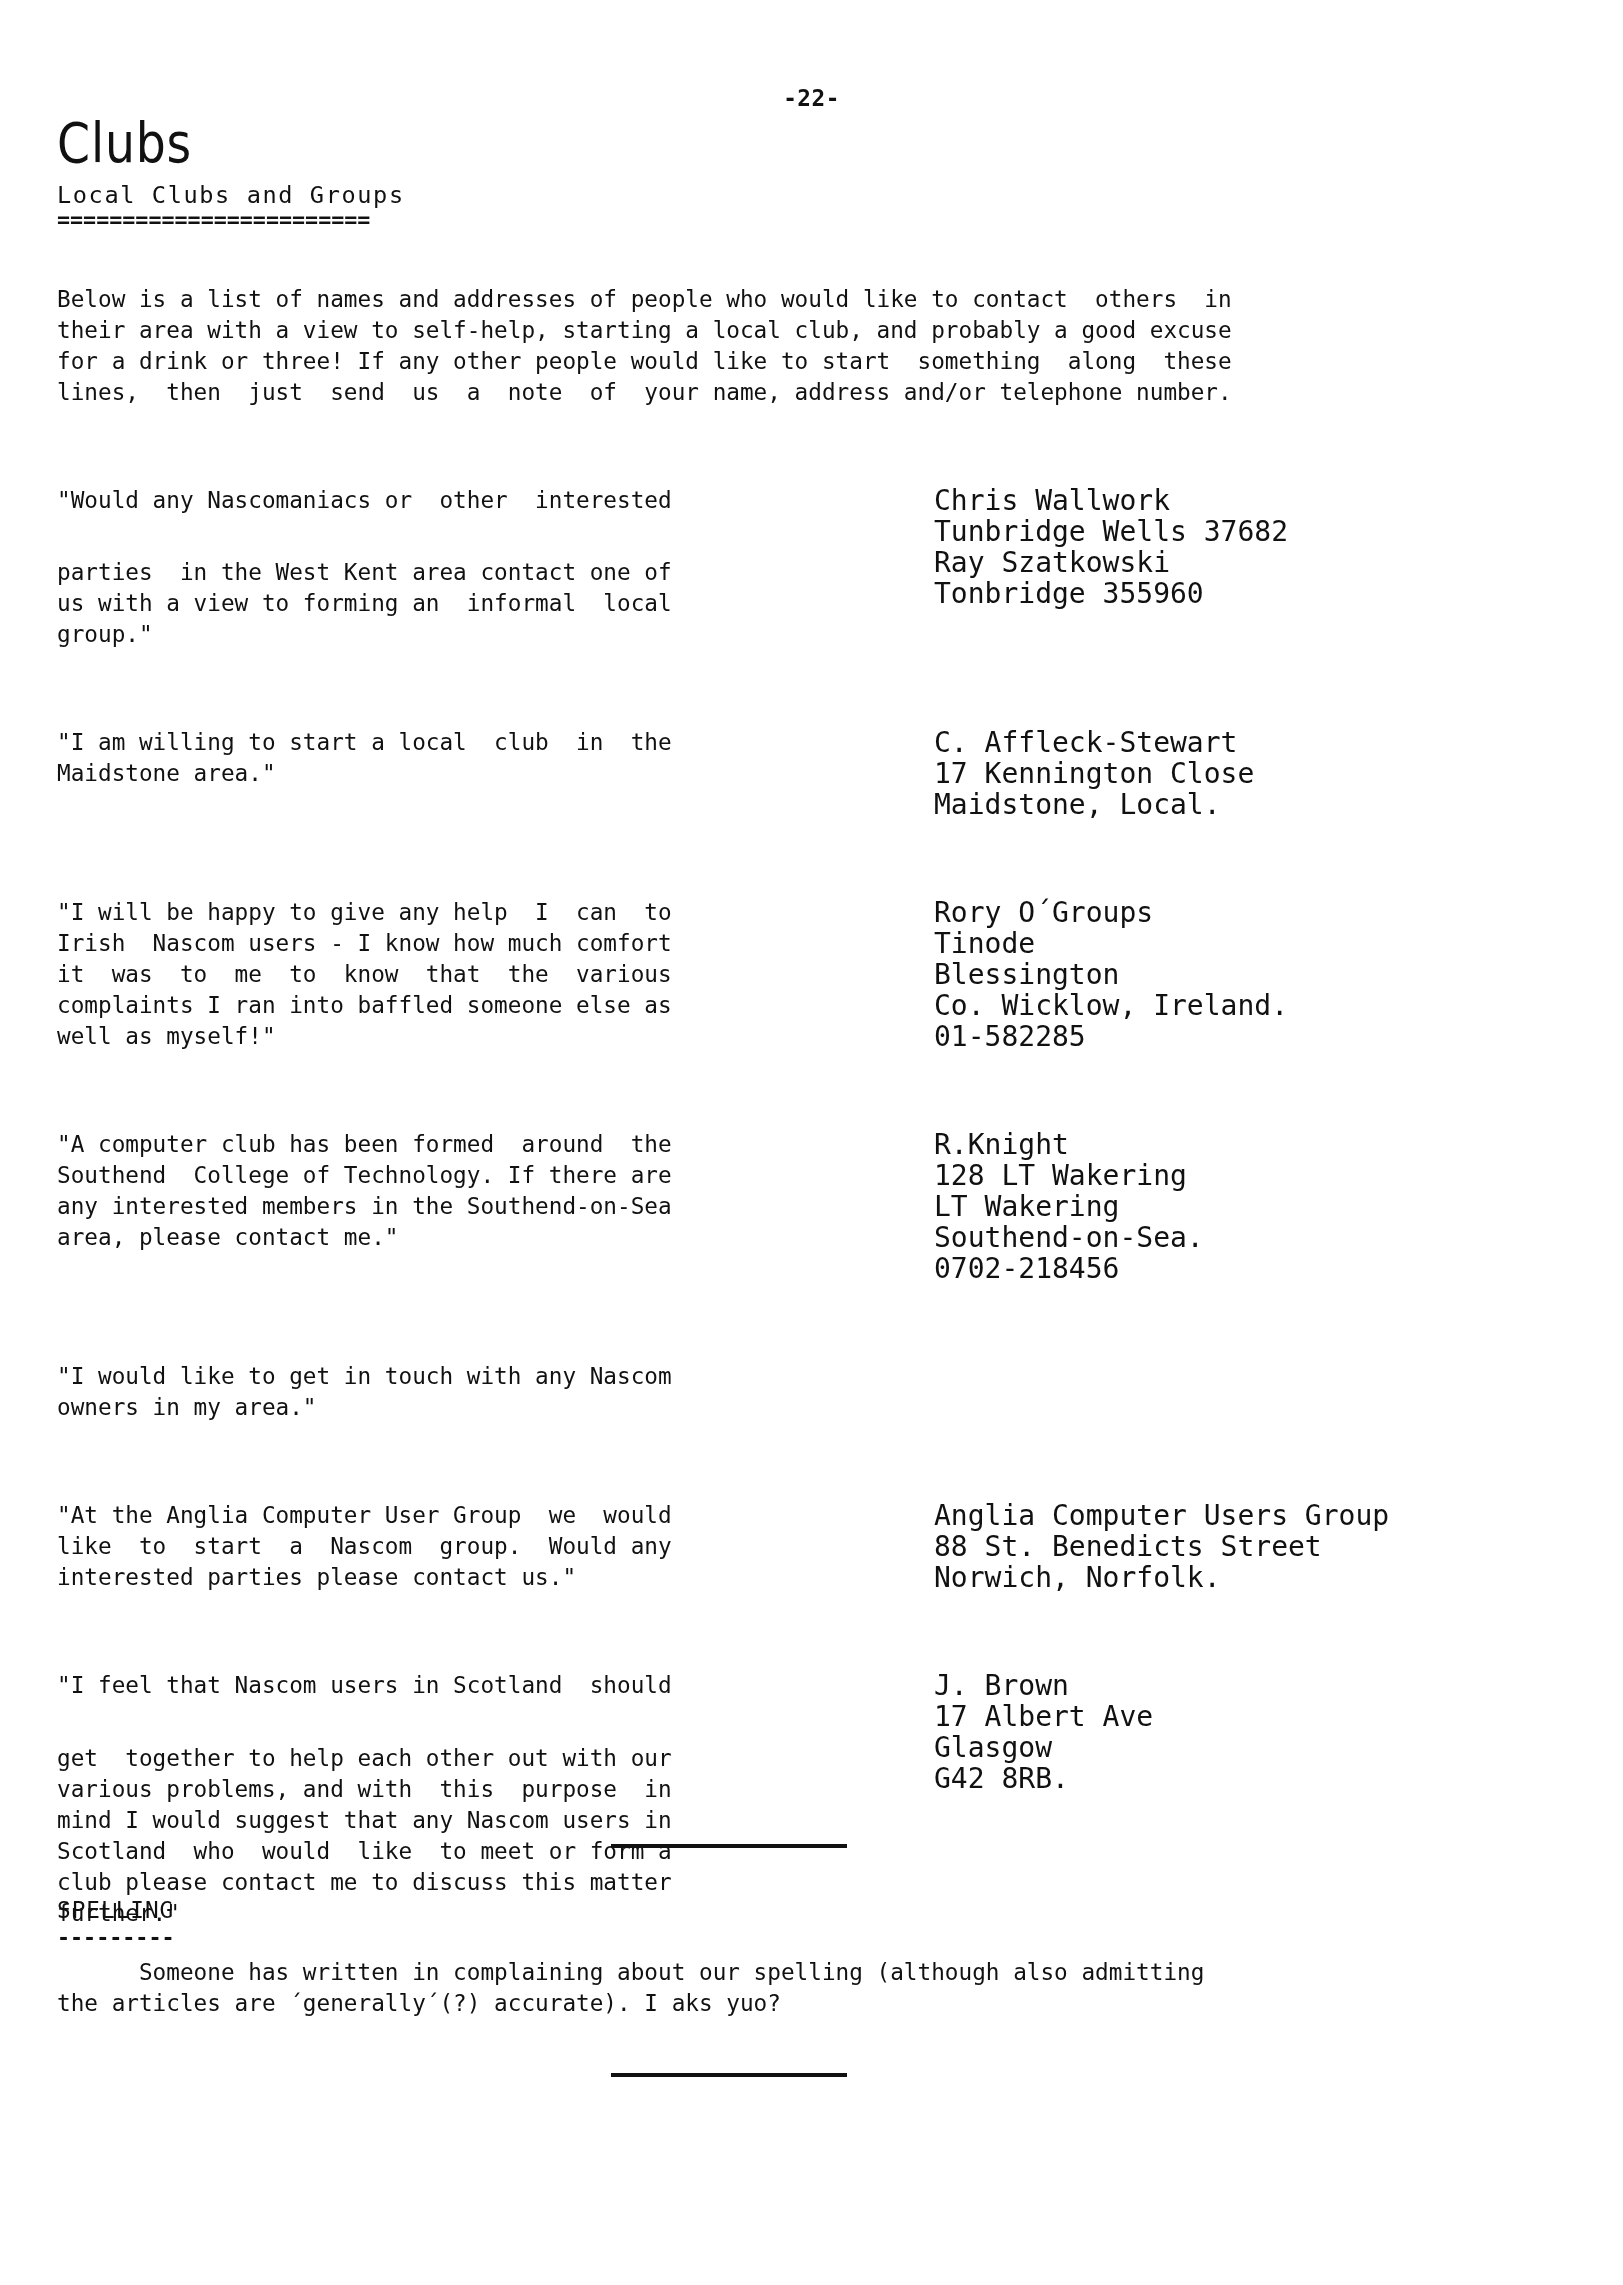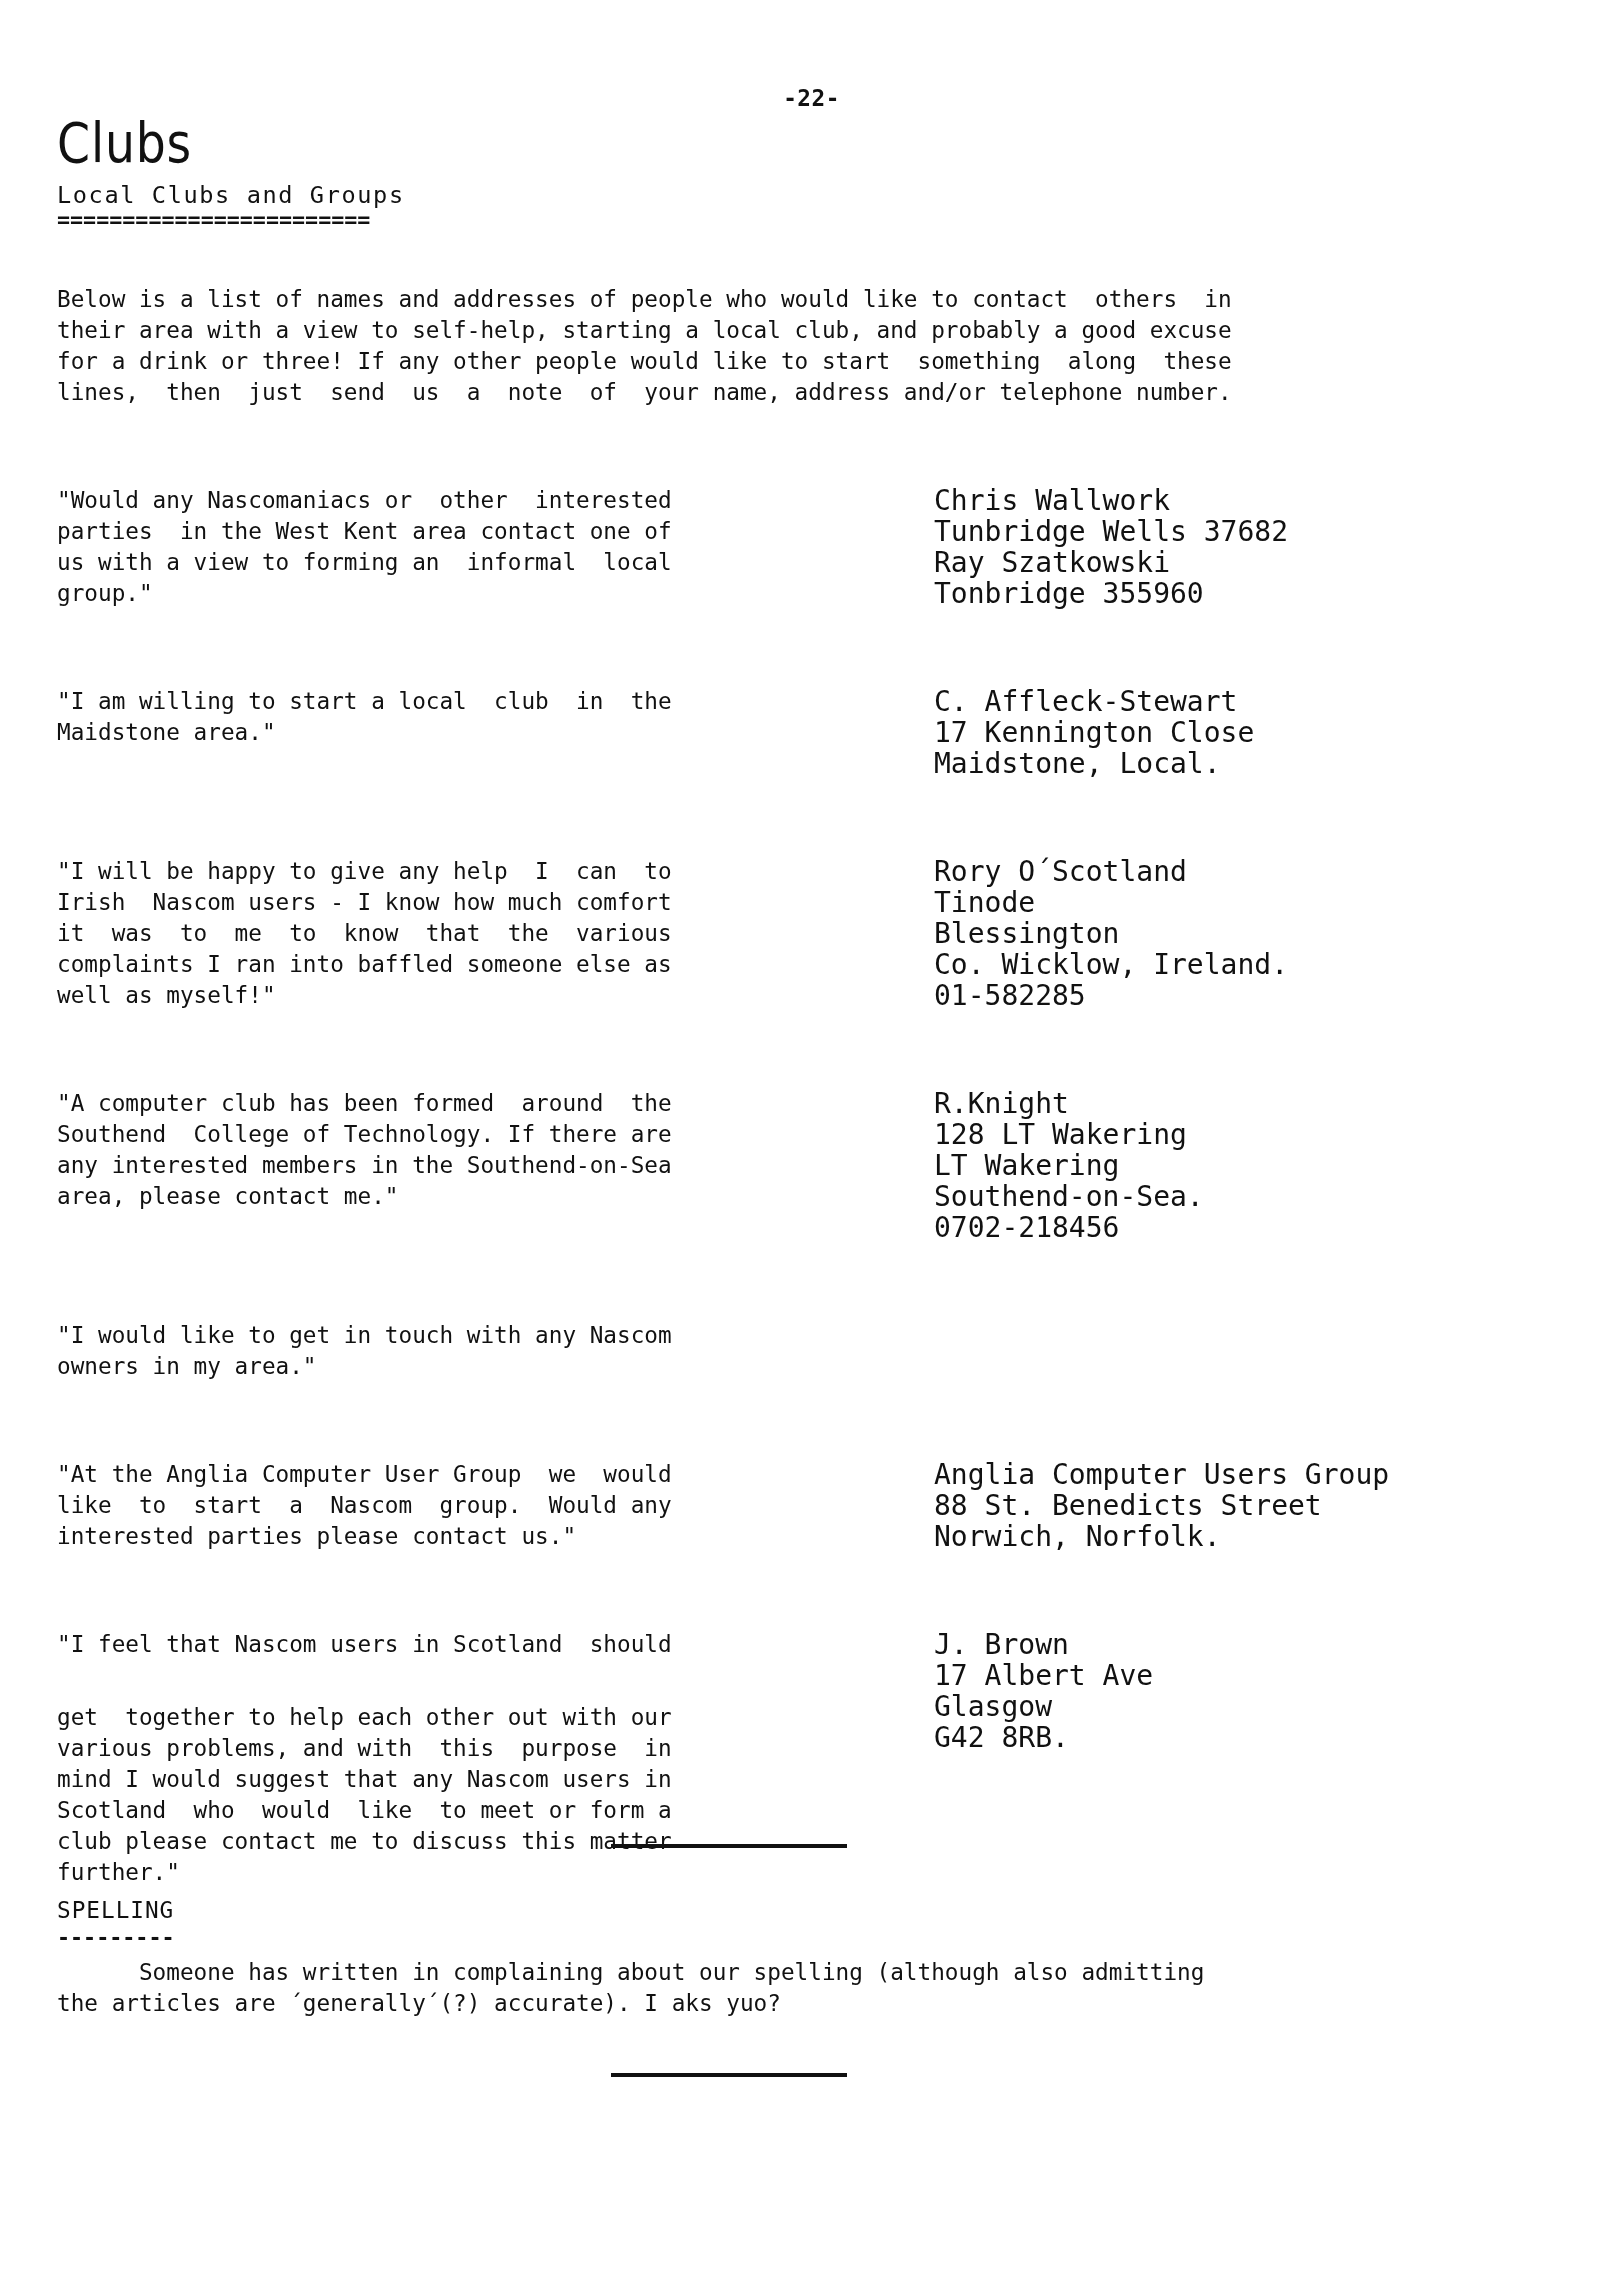--- a/index.html
+++ b/index.html
@@ -153,42 +153,42 @@
       <div class="ln">Below is a list of names and addresses of people who would like to contact  others  in</div>
       <div class="ln">their area with a view to self-help, starting a local club, and probably a good excuse</div>
       <div class="ln">for a drink or three! If any other people would like to start  something  along  these</div>
       <div class="ln">lines,  then  just  send  us  a  note  of  your name, address and/or telephone number.</div>
     </div>
 
   <div class="entries">
       <div class="entry" style="margin-bottom: 77px;">
         <div class="entry-quote">
           <div class="cline" style="white-space: pre;">"Would any Nascomaniacs or  other  interested</div>
-          <div class="cline" style="white-space: pre;">parties  in the West Kent area contact one of</div>
+          <div class="cline" style="white-space: pre; margin-top: 41px;">parties  in the West Kent area contact one of</div>
           <div class="cline" style="white-space: pre;">us with a view to forming an  informal  local</div>
           <div class="cline" style="white-space: pre;">group."</div>
         </div>
         <div class="entry-contact"><div class="cline">Chris Wallwork</div><div class="cline">Tunbridge Wells 37682</div><div class="cline">Ray Szatkowski</div><div class="cline">Tonbridge 355960</div></div>
       </div>
       <div class="entry" style="margin-bottom: 77px;">
         <div class="entry-quote">
           <div class="cline" style="white-space: pre;">"I am willing to start a local  club  in  the</div>
           <div class="cline" style="white-space: pre;">Maidstone area."</div>
         </div>
         <div class="entry-contact"><div class="cline">C. Affleck-Stewart</div><div class="cline">17 Kennington Close</div><div class="cline">Maidstone, Local.</div></div>
       </div>
       <div class="entry" style="margin-bottom: 77px;">
         <div class="entry-quote">
           <div class="cline" style="white-space: pre;">"I will be happy to give any help  I  can  to</div>
           <div class="cline" style="white-space: pre;">Irish  Nascom users - I know how much comfort</div>
           <div class="cline" style="white-space: pre;">it  was  to  me  to  know  that  the  various</div>
           <div class="cline" style="white-space: pre;">complaints I ran into baffled someone else as</div>
           <div class="cline" style="white-space: pre;">well as myself!"</div>
         </div>
-        <div class="entry-contact"><div class="cline">Rory O´Scotland</div><div class="cline">Tinode</div><div class="cline">Blessington</div><div class="cline">Co. Wicklow, Ireland.</div><div class="cline">01-582285</div></div>
+        <div class="entry-contact"><div class="cline">Rory O´Groups</div><div class="cline">Tinode</div><div class="cline">Blessington</div><div class="cline">Co. Wicklow, Ireland.</div><div class="cline">01-582285</div></div>
       </div>
       <div class="entry" style="margin-bottom: 77px;">
         <div class="entry-quote">
           <div class="cline" style="white-space: pre;">"A computer club has been formed  around  the</div>
           <div class="cline" style="white-space: pre;">Southend  College of Technology. If there are</div>
           <div class="cline" style="white-space: pre;">any interested members in the Southend-on-Sea</div>
           <div class="cline" style="white-space: pre;">area, please contact me."</div>
         </div>
         <div class="entry-contact"><div class="cline">R.Knight</div><div class="cline">128 LT Wakering</div><div class="cline">LT Wakering</div><div class="cline">Southend-on-Sea.</div><div class="cline">0702-218456</div></div>
       </div>

